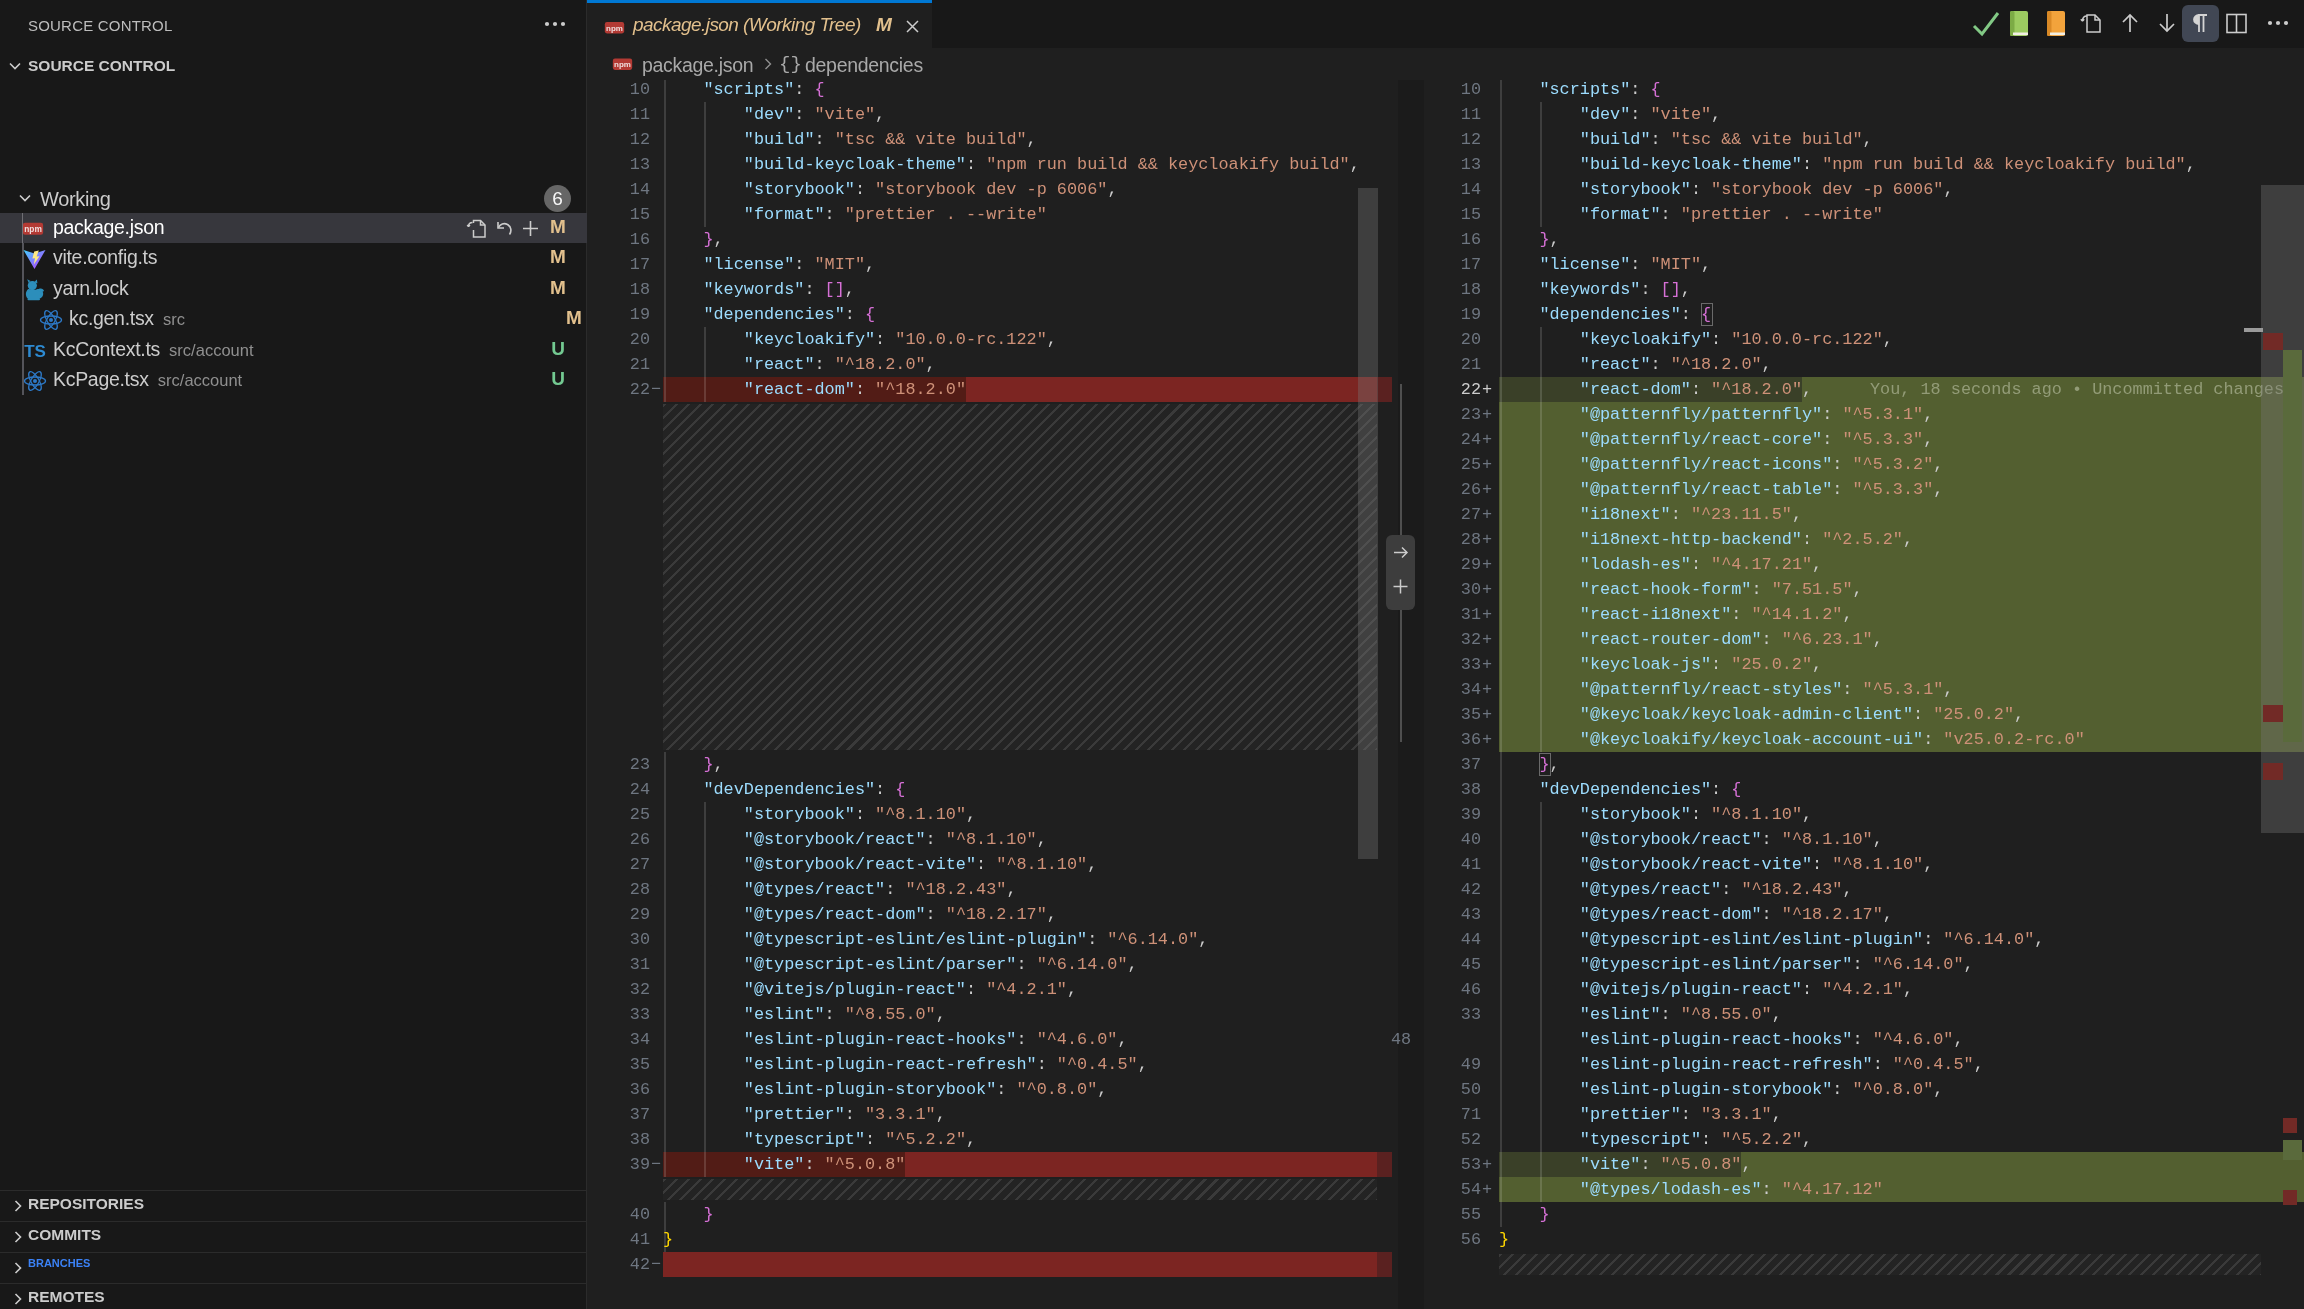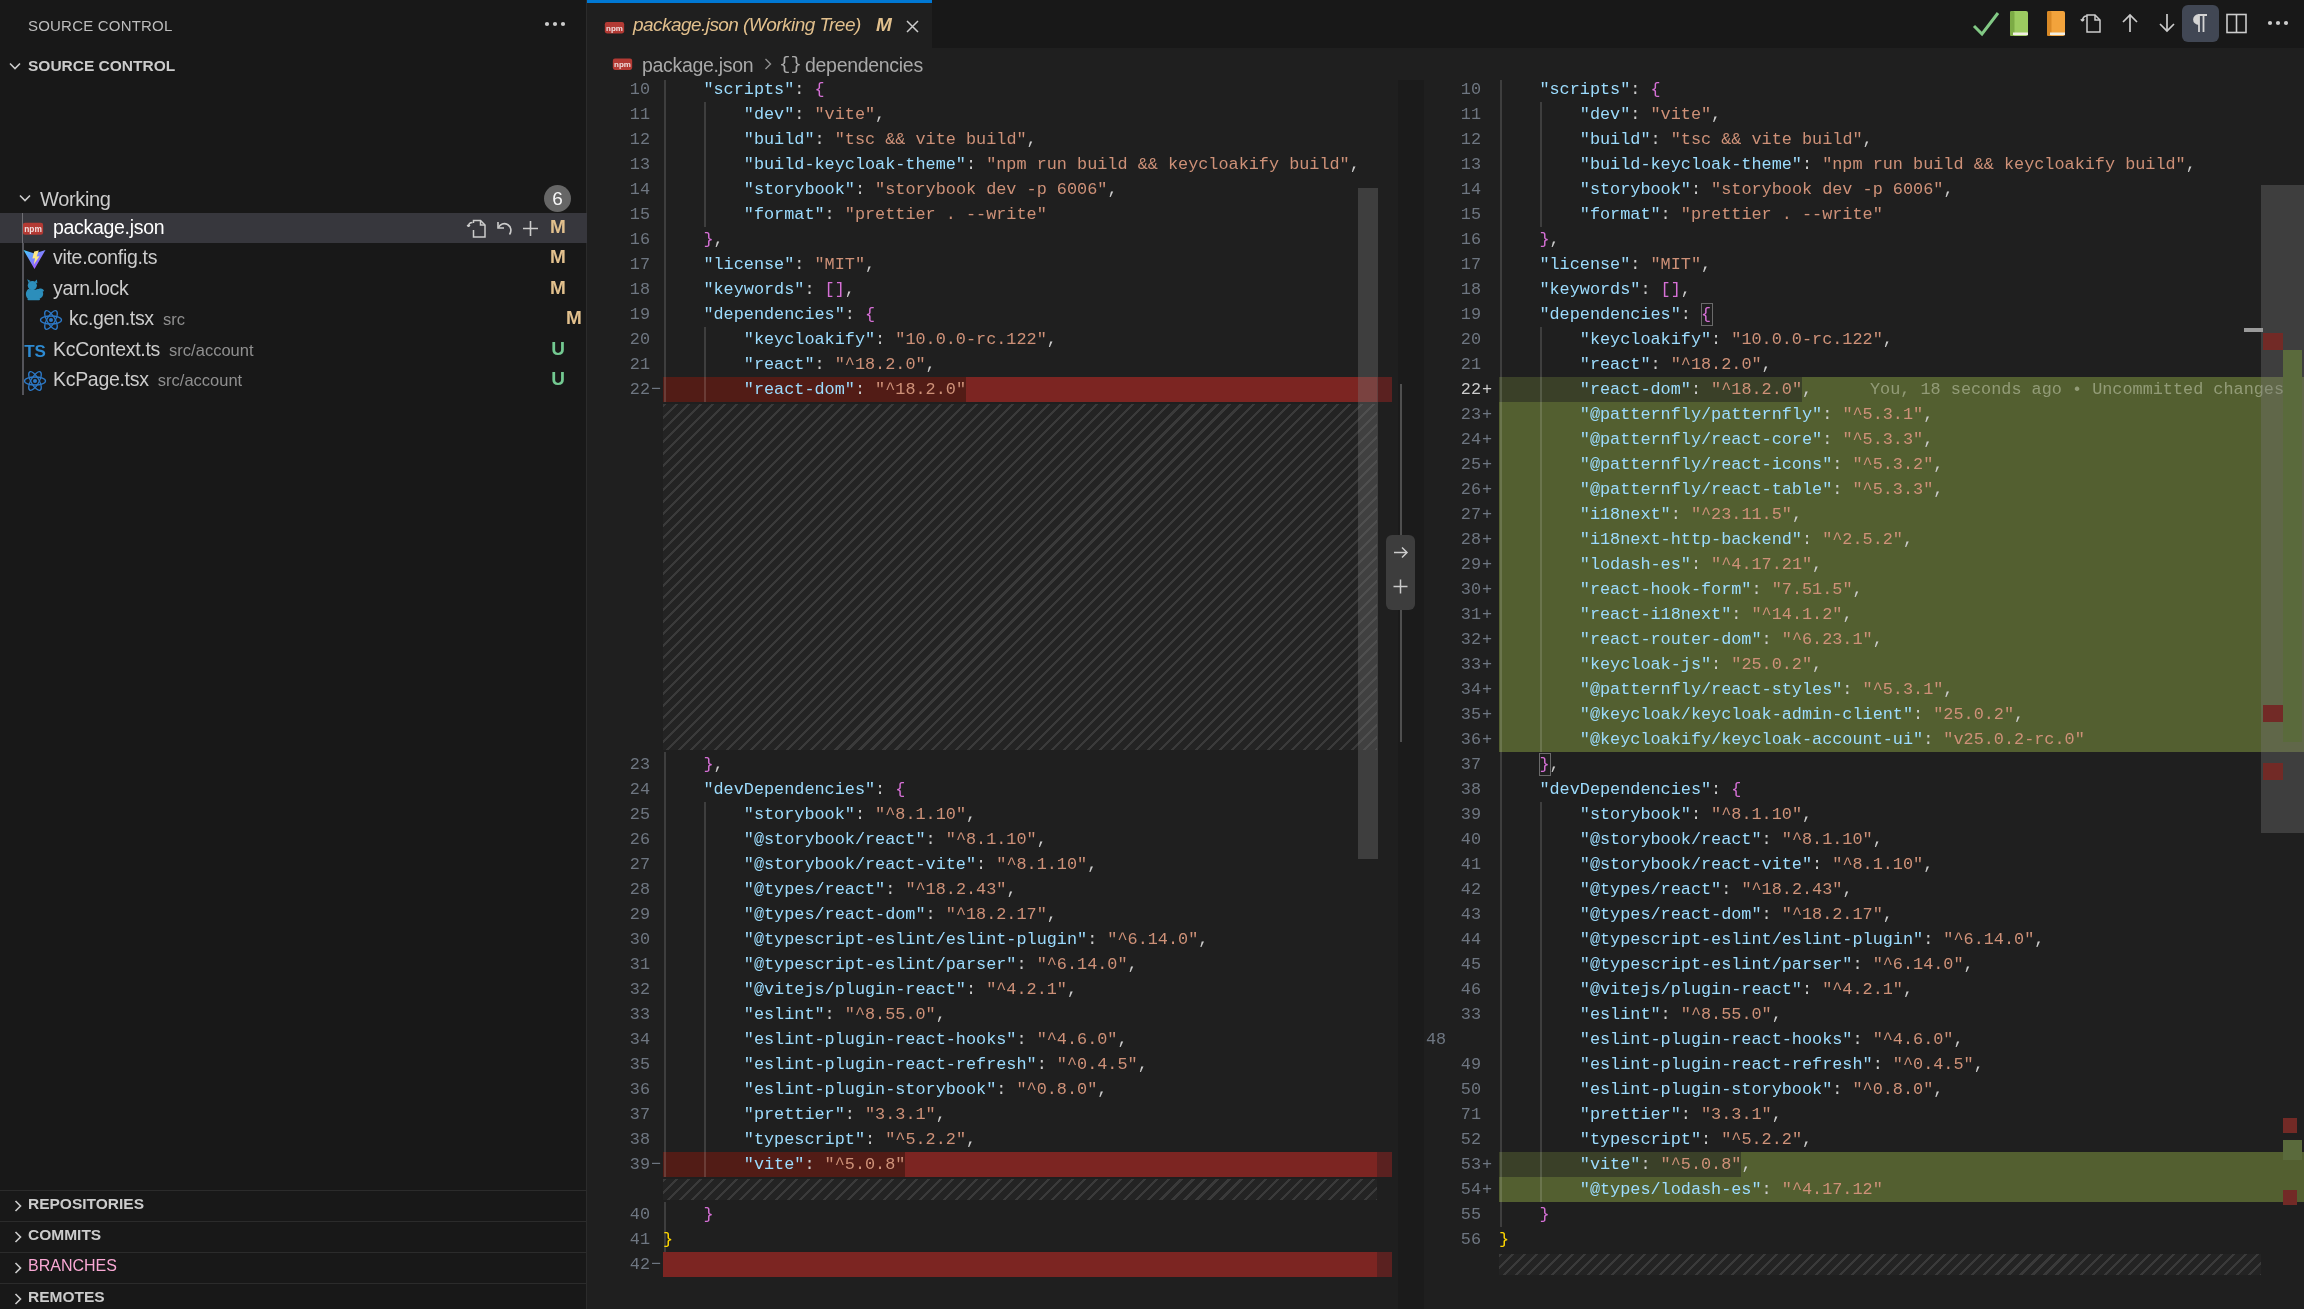--- a/index.html
+++ b/index.html
@@ -147,21 +147,21 @@
           <path d="M5.5 3 L10.5 8 L5.5 13" fill="none" stroke="#cccccc" stroke-width="1.6"></path>
         </svg>
       </div>
 <div class="abs" style="left:28px;top:1225.5px;font-size:15.5px;font-weight:bold;color:#cccccc">COMMITS</div>
 <div class="abs" style="left:0;top:1251.5px;width:587px;height:1px;background:#2b2b2b"></div>
 <div class="abs" style="left:10px;top:1259.5px">
         <svg width="16" height="16" viewBox="0 0 16 16">
           <path d="M5.5 3 L10.5 8 L5.5 13" fill="none" stroke="#cccccc" stroke-width="1.6"></path>
         </svg>
       </div>
-<div class="abs" style="left:28px;top:1256.5px;font-size:16px;font-weight:normal;color:#f9a8d4">BRANCHES</div>
+<div class="abs" style="left:28px;top:1256.5px;font-size:11px;font-weight:bold;color:#3b82f6">BRANCHES</div>
 <div class="abs" style="left:0;top:1283px;width:587px;height:1px;background:#2b2b2b"></div>
 <div class="abs" style="left:10px;top:1291px">
         <svg width="16" height="16" viewBox="0 0 16 16">
           <path d="M5.5 3 L10.5 8 L5.5 13" fill="none" stroke="#cccccc" stroke-width="1.6"></path>
         </svg>
       </div>
 <div class="abs" style="left:28px;top:1288px;font-size:15.5px;font-weight:bold;color:#cccccc">REMOTES</div>
 </div>
 <div class="abs" style="left:587px;top:0;width:1717px;height:48px;background:#181818">
 <div class="abs" style="left:0;top:0;width:345px;height:48px;background:#1f1f1f;border-top:3px solid #0078d4;box-sizing:border-box">
@@ -441,21 +441,21 @@
 <div class="code" style="position:absolute;left:1391px;top:902px;width:90px;text-align:right;color:#6e7681">43</div>
 <div class="code" style="position:absolute;left:1499px;top:902px;"><span>&nbsp;&nbsp;&nbsp;&nbsp;&nbsp;&nbsp;&nbsp;&nbsp;</span><span style="color:#9cdcfe">"@types/react-dom"</span><span style="color:#cccccc">:&nbsp;</span><span style="color:#ce9178">"^18.2.17"</span><span style="color:#cccccc">,</span></div>
 <div class="code" style="position:absolute;left:1391px;top:927px;width:90px;text-align:right;color:#6e7681">44</div>
 <div class="code" style="position:absolute;left:1499px;top:927px;"><span>&nbsp;&nbsp;&nbsp;&nbsp;&nbsp;&nbsp;&nbsp;&nbsp;</span><span style="color:#9cdcfe">"@typescript-eslint/eslint-plugin"</span><span style="color:#cccccc">:&nbsp;</span><span style="color:#ce9178">"^6.14.0"</span><span style="color:#cccccc">,</span></div>
 <div class="code" style="position:absolute;left:1391px;top:952px;width:90px;text-align:right;color:#6e7681">45</div>
 <div class="code" style="position:absolute;left:1499px;top:952px;"><span>&nbsp;&nbsp;&nbsp;&nbsp;&nbsp;&nbsp;&nbsp;&nbsp;</span><span style="color:#9cdcfe">"@typescript-eslint/parser"</span><span style="color:#cccccc">:&nbsp;</span><span style="color:#ce9178">"^6.14.0"</span><span style="color:#cccccc">,</span></div>
 <div class="code" style="position:absolute;left:1391px;top:977px;width:90px;text-align:right;color:#6e7681">46</div>
 <div class="code" style="position:absolute;left:1499px;top:977px;"><span>&nbsp;&nbsp;&nbsp;&nbsp;&nbsp;&nbsp;&nbsp;&nbsp;</span><span style="color:#9cdcfe">"@vitejs/plugin-react"</span><span style="color:#cccccc">:&nbsp;</span><span style="color:#ce9178">"^4.2.1"</span><span style="color:#cccccc">,</span></div>
 <div class="code" style="position:absolute;left:1391px;top:1002px;width:90px;text-align:right;color:#6e7681">33</div>
 <div class="code" style="position:absolute;left:1499px;top:1002px;"><span>&nbsp;&nbsp;&nbsp;&nbsp;&nbsp;&nbsp;&nbsp;&nbsp;</span><span style="color:#9cdcfe">"eslint"</span><span style="color:#cccccc">:&nbsp;</span><span style="color:#ce9178">"^8.55.0"</span><span style="color:#cccccc">,</span></div>
-<div class="code" style="position:absolute;left:1391px;top:1027px;width:90px;text-align:center;color:#6e7681">48</div>
+<div class="code" style="position:absolute;left:1391px;top:1027px;width:90px;text-align:left;color:#6e7681">48</div>
 <div class="code" style="position:absolute;left:1499px;top:1027px;"><span>&nbsp;&nbsp;&nbsp;&nbsp;&nbsp;&nbsp;&nbsp;&nbsp;</span><span style="color:#9cdcfe">"eslint-plugin-react-hooks"</span><span style="color:#cccccc">:&nbsp;</span><span style="color:#ce9178">"^4.6.0"</span><span style="color:#cccccc">,</span></div>
 <div class="code" style="position:absolute;left:1391px;top:1052px;width:90px;text-align:right;color:#6e7681">49</div>
 <div class="code" style="position:absolute;left:1499px;top:1052px;"><span>&nbsp;&nbsp;&nbsp;&nbsp;&nbsp;&nbsp;&nbsp;&nbsp;</span><span style="color:#9cdcfe">"eslint-plugin-react-refresh"</span><span style="color:#cccccc">:&nbsp;</span><span style="color:#ce9178">"^0.4.5"</span><span style="color:#cccccc">,</span></div>
 <div class="code" style="position:absolute;left:1391px;top:1077px;width:90px;text-align:right;color:#6e7681">50</div>
 <div class="code" style="position:absolute;left:1499px;top:1077px;"><span>&nbsp;&nbsp;&nbsp;&nbsp;&nbsp;&nbsp;&nbsp;&nbsp;</span><span style="color:#9cdcfe">"eslint-plugin-storybook"</span><span style="color:#cccccc">:&nbsp;</span><span style="color:#ce9178">"^0.8.0"</span><span style="color:#cccccc">,</span></div>
 <div class="code" style="position:absolute;left:1391px;top:1102px;width:90px;text-align:right;color:#6e7681">71</div>
 <div class="code" style="position:absolute;left:1499px;top:1102px;"><span>&nbsp;&nbsp;&nbsp;&nbsp;&nbsp;&nbsp;&nbsp;&nbsp;</span><span style="color:#9cdcfe">"prettier"</span><span style="color:#cccccc">:&nbsp;</span><span style="color:#ce9178">"3.3.1"</span><span style="color:#cccccc">,</span></div>
 <div class="code" style="position:absolute;left:1391px;top:1127px;width:90px;text-align:right;color:#6e7681">52</div>
 <div class="code" style="position:absolute;left:1499px;top:1127px;"><span>&nbsp;&nbsp;&nbsp;&nbsp;&nbsp;&nbsp;&nbsp;&nbsp;</span><span style="color:#9cdcfe">"typescript"</span><span style="color:#cccccc">:&nbsp;</span><span style="color:#ce9178">"^5.2.2"</span><span style="color:#cccccc">,</span></div>
 <div class="code" style="position:absolute;left:1391px;top:1152px;width:90px;text-align:right;color:#6e7681">53</div>

